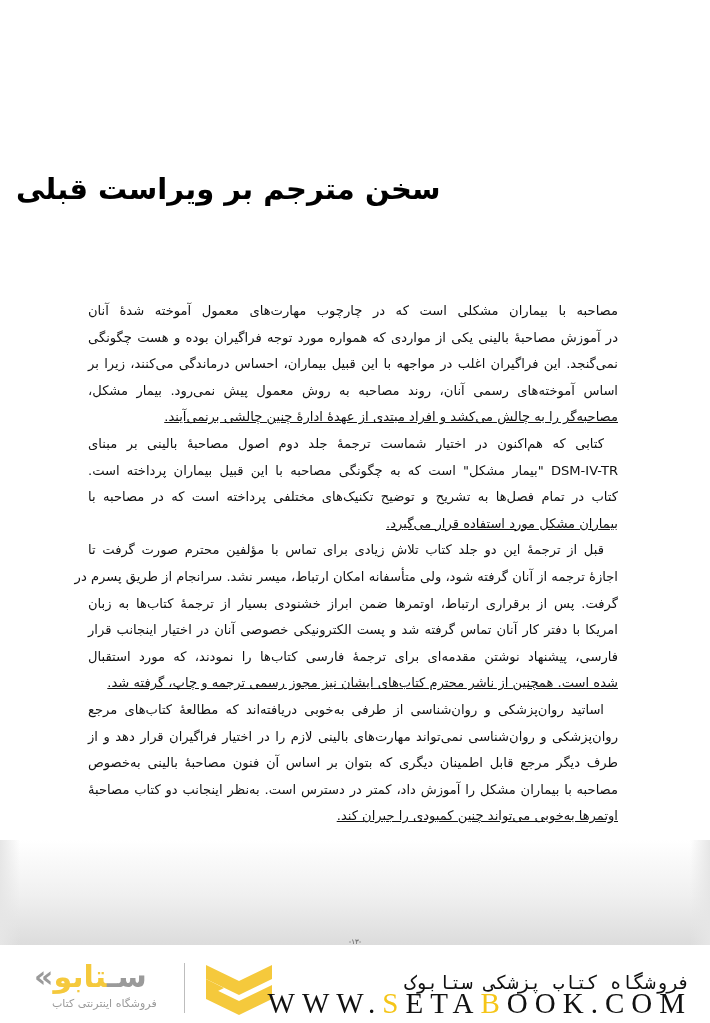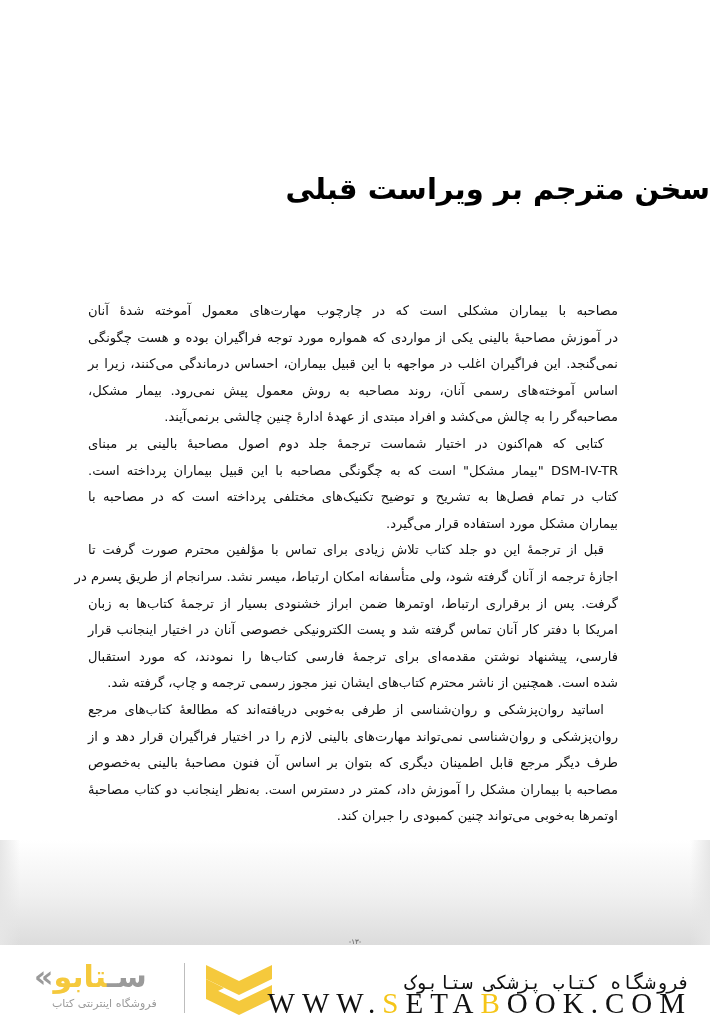--- a/index.html
+++ b/index.html
@@ -11,32 +11,32 @@
   .page {
     position:absolute; left:0; top:0; width:710px; height:945px;
     background: linear-gradient(to bottom, #ffffff 0px, #ffffff 840px, #f0f0f0 895px, #dcdcdc 945px);
   }
   .page::before, .page::after {
     content:""; position:absolute; top:840px; bottom:0; width:20px;
   }
   .page::before { left:0; background:linear-gradient(to right, #e6e6e6, rgba(255,255,255,0)); }
   .page::after { right:0; background:linear-gradient(to left, #e6e6e6, rgba(255,255,255,0)); }
   .title {
-    position:absolute; left:0; right:0; top:172px; text-align:right;
+    position:absolute; left:0; right:0; top:172px; text-align:left;
     font-family: "DejaVu Sans", sans-serif; font-weight:bold;
-    font-size:29px; color:#000; direction:rtl; letter-spacing:0;
+    font-size:29px; color:#000; direction:rtl; letter-spacing:0;padding-left:16px;
   }
   .body-text {
     position:absolute; left:88px; right:92px; top:298px;
     direction:rtl; text-align:justify; text-align-last:right;
     font-family: "DejaVu Sans", sans-serif;
     font-size:13.1px; line-height:26.6px; color:#111;
   }
   .line { display:block; white-space:nowrap; text-align:justify; text-align-last:justify; }
-  .line.last { text-align-last:right; }
+  .line.last { text-align-last:right;text-decoration:underline; }
   .line.indent { padding-right:14px; }
   .page-num {
     position:absolute; left:340px; top:938px; width:30px; text-align:center;
     font-size:7px; color:#555; font-family:"DejaVu Sans", sans-serif;
   }
   .footer {
     position:absolute; left:0; top:945px; width:710px; height:78px; background:#ffffff;
   }
   .store-name {
     position:absolute; right:20px; top:26px; direction:rtl;

